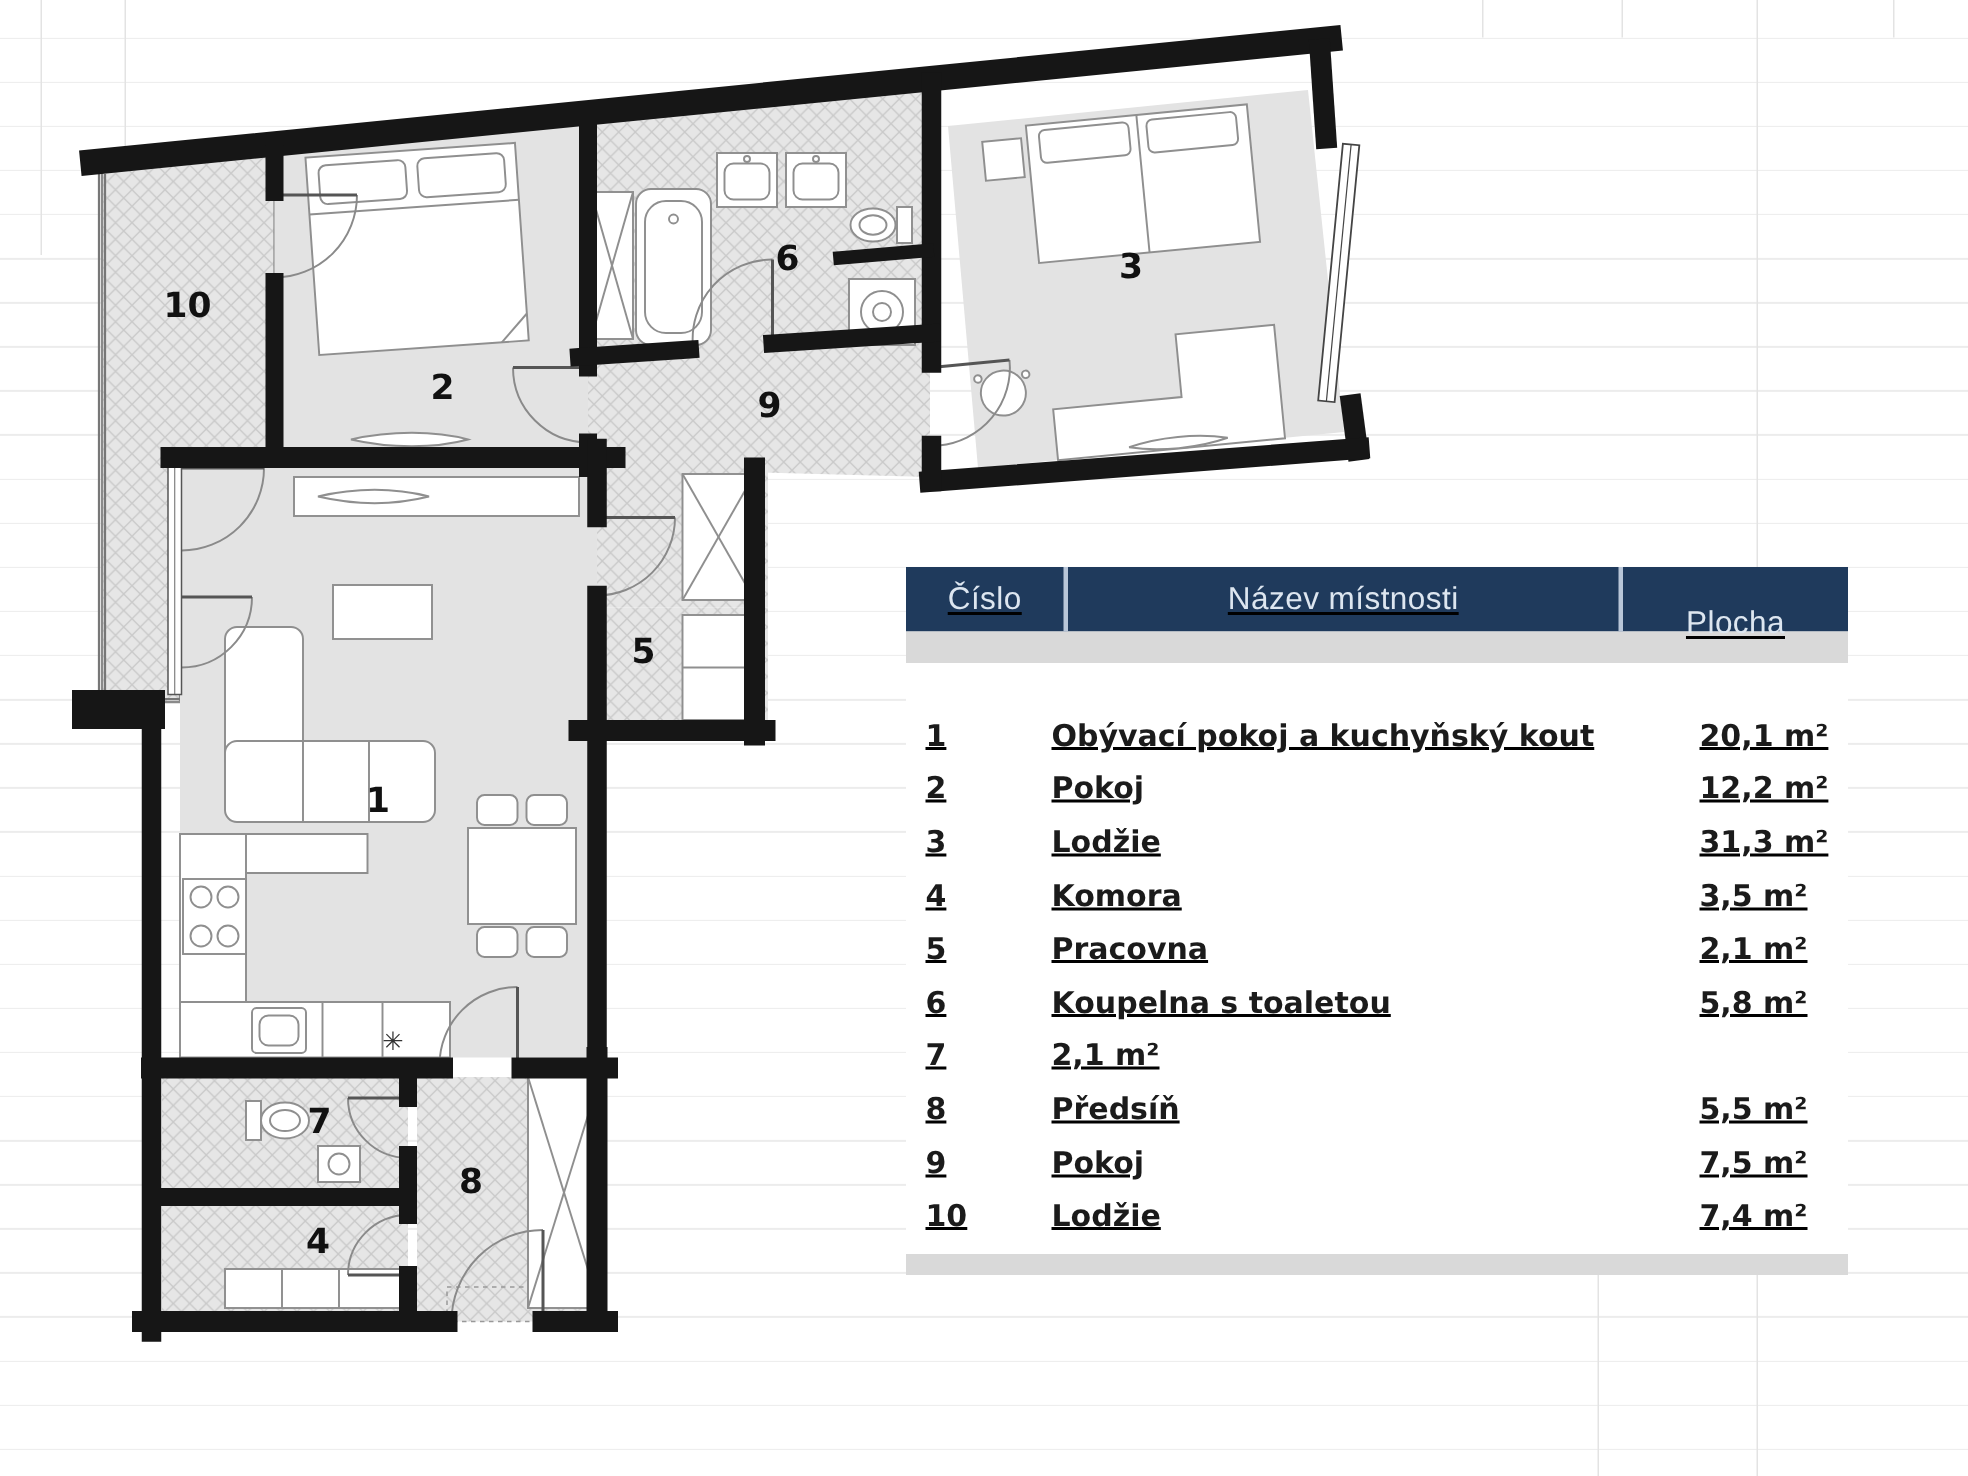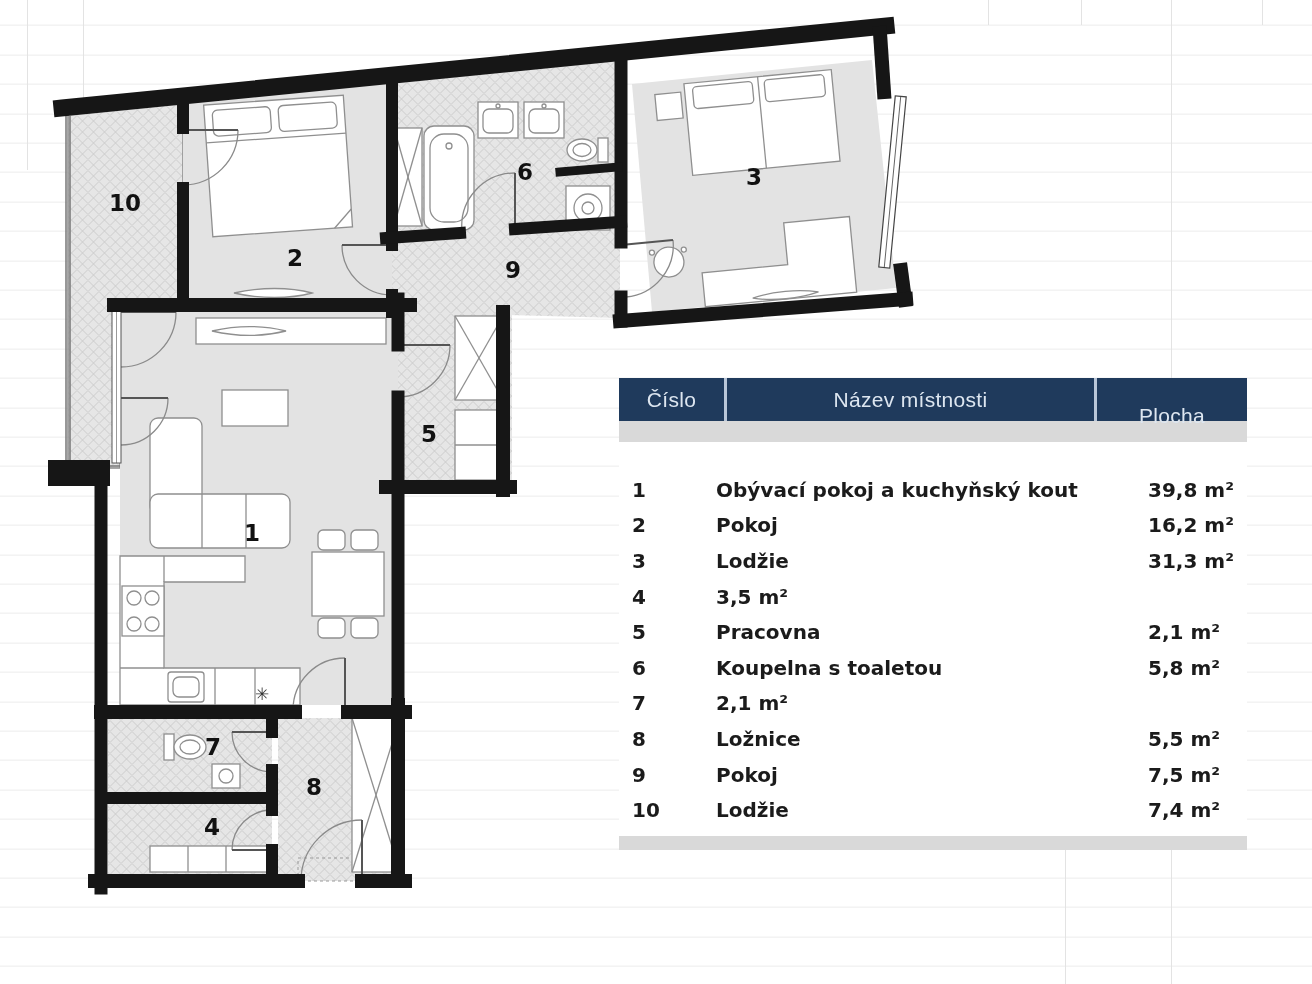--- a/index.html
+++ b/index.html
@@ -7,21 +7,21 @@
           font-family:"DejaVu Sans",sans-serif;}
   
   .grid{position:absolute;inset:0;
         background-image:repeating-linear-gradient(to bottom,
           transparent 0px, transparent 28.4px, #ececec 28.4px, #ececec 29.4px);
         background-position:0 -3.4px;}
   .vline{position:absolute;width:1px;background:#e3e3e3;}
   
   .plan{position:absolute;left:0;top:0;}
   
-  .rtable{position:absolute;left:619px;top:378px;width:628px;height:472px;background:#ffffff;}
+  .rtable{position:absolute;left:604px;top:378px;width:628px;height:472px;background:#ffffff;text-decoration:underline;}
   .rt-header{display:flex;height:43px;background:#1f3a5c;align-items:stretch;}
   .rt-hcell{display:flex;align-items:center;justify-content:center;
             color:#dde6f0;font:400 21px "Liberation Sans",sans-serif;letter-spacing:.3px;}
   .rt-hc1{width:105px;}
   .rt-hc2{flex:1;}
   .rt-hc3{width:150px;margin-top:32px;}
   .rt-sep{width:3px;background:#b9c6d8;}
   .rt-band{height:21px;background:#d9d9d9;}
   .rt-rows{margin-top:30px;}
   .rt-row{display:flex;height:35.6px;align-items:center;
@@ -238,53 +238,54 @@
       <div class="rt-sep"></div>
       <div class="rt-hcell rt-hc2">Název místnosti</div>
       <div class="rt-sep"></div>
       <div class="rt-hcell rt-hc3">Plocha</div>
     </div>
     <div class="rt-band"></div>
     <div class="rt-rows">
       <div class="rt-row">
         <span class="rt-num">1</span>
         <span class="rt-name">Obývací pokoj a kuchyňský kout</span>
-        <span class="rt-area">39,8 m²</span>
+        <span class="rt-area">20,1 m²</span>
       </div>
       <div class="rt-row">
         <span class="rt-num">2</span>
         <span class="rt-name">Pokoj</span>
-        <span class="rt-area">16,2 m²</span>
+        <span class="rt-area">12,2 m²</span>
       </div>
       <div class="rt-row">
         <span class="rt-num">3</span>
         <span class="rt-name">Lodžie</span>
         <span class="rt-area">31,3 m²</span>
       </div>
       <div class="rt-row">
         <span class="rt-num">4</span>
+        <span class="rt-name">Komora</span>
         <span class="rt-area">3,5 m²</span>
       </div>
       <div class="rt-row">
         <span class="rt-num">5</span>
         <span class="rt-name">Pracovna</span>
         <span class="rt-area">2,1 m²</span>
       </div>
       <div class="rt-row">
         <span class="rt-num">6</span>
         <span class="rt-name">Koupelna s toaletou</span>
         <span class="rt-area">5,8 m²</span>
       </div>
       <div class="rt-row">
         <span class="rt-num">7</span>
         <span class="rt-area">2,1 m²</span>
       </div>
       <div class="rt-row">
         <span class="rt-num">8</span>
-        <span class="rt-name">Ložnice</span>
+        <span class="rt-name">Předsíň</span>
         <span class="rt-area">5,5 m²</span>
       </div>
       <div class="rt-row">
         <span class="rt-num">9</span>
         <span class="rt-name">Pokoj</span>
         <span class="rt-area">7,5 m²</span>
       </div>
       <div class="rt-row">
         <span class="rt-num">10</span>
         <span class="rt-name">Lodžie</span>

